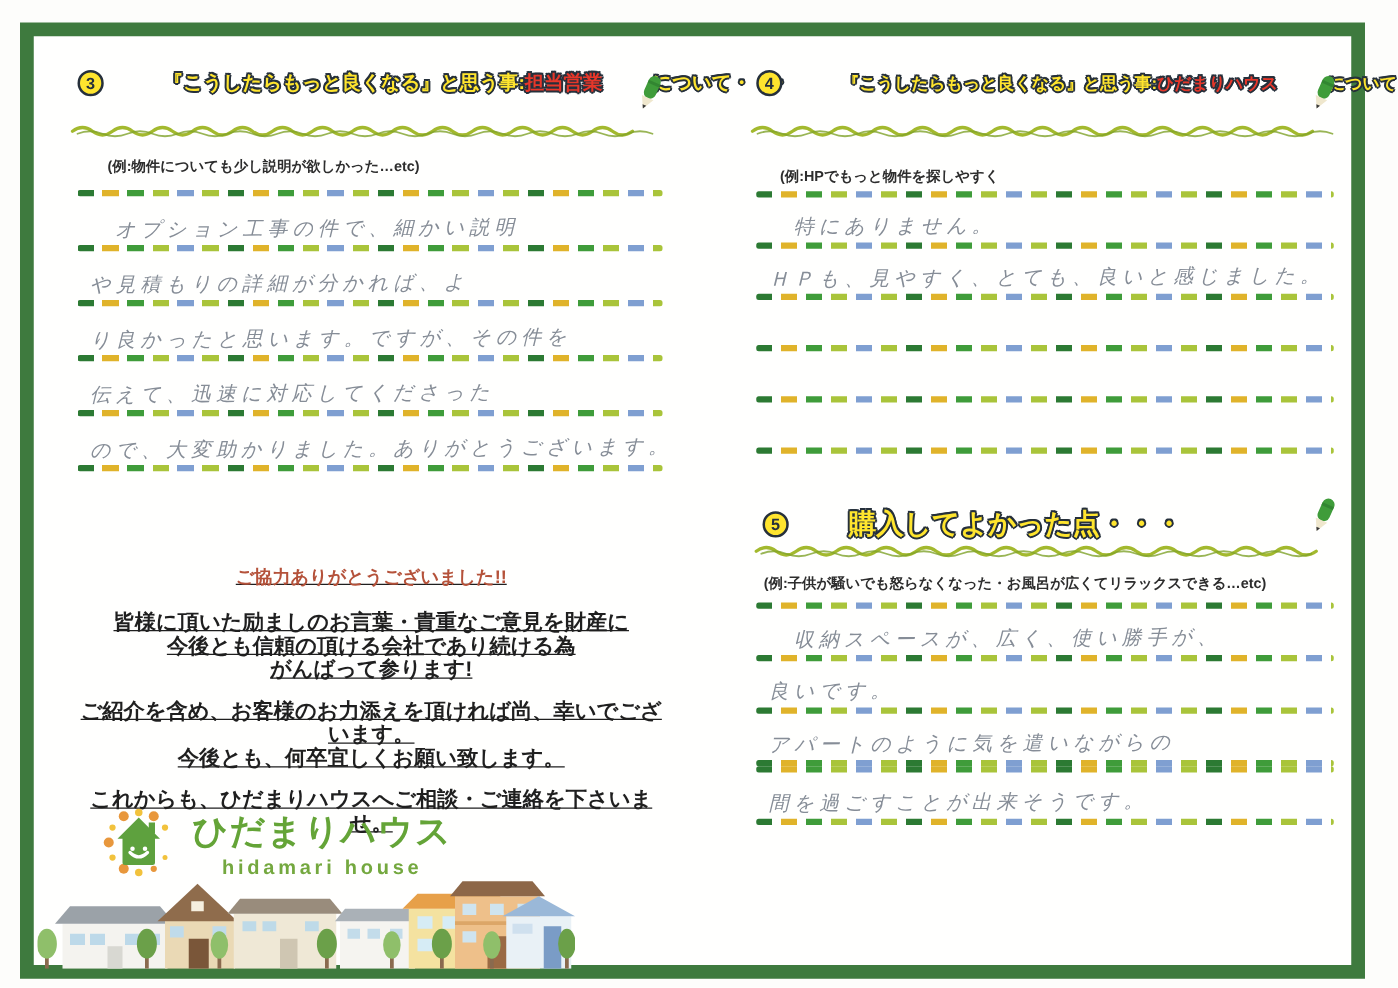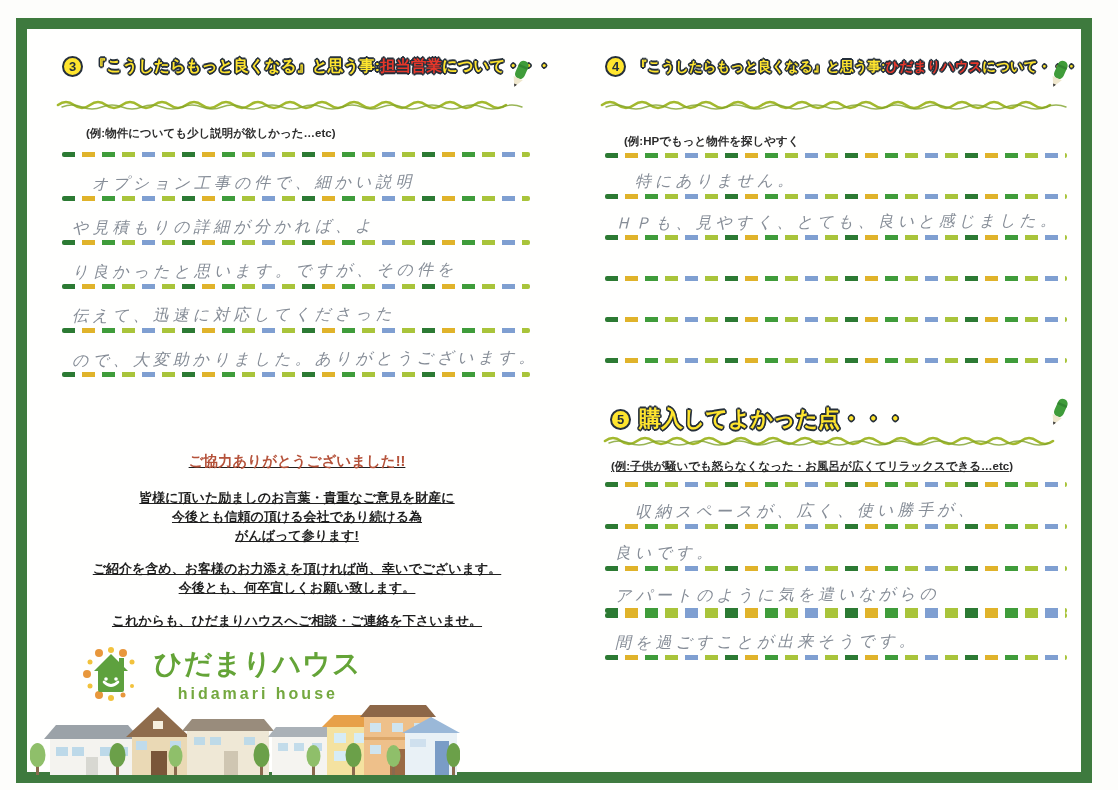--- a/index.html
+++ b/index.html
@@ -21,21 +21,21 @@
     display:inline-flex; align-items:center; justify-content:center;
     width:21px; height:21px; border-radius:50%;
     background:#ffe52e; border:2.5px solid #26303b;
     color:#26303b; font-weight:bold; font-size:13px; flex:0 0 auto;
   }
   .ytitle, .rtitle {
     font-weight:800;
     text-shadow:1.6px 0 #26303b,-1.6px 0 #26303b,0 1.6px #26303b,0 -1.6px #26303b,
                 1.2px 1.2px #26303b,-1.2px 1.2px #26303b,1.2px -1.2px #26303b,-1.2px -1.2px #26303b;
   }
-  .ytitle { color:#ffe52e; }
+  .ytitle { color:#ffe52e;margin-left:40px; }
   .rtitle { color:#e6372a; }
   .h15 { font-size:15.5px; }
   .h13 { font-size:13.5px; }
   .h16 { font-size:22px; }
   .pencil { position:absolute; }
   .squiggle { position:absolute; }
   
   .example { position:absolute; font-size:11.5px; color:#2d2d2d; font-weight:bold; white-space:nowrap; }
   
   .write { position:absolute; }
@@ -58,21 +58,21 @@
   .hand {
     font-family:"DejaVu Sans",sans-serif;
     font-style:italic;
     font-size:16px; letter-spacing:4px;
     color:#868d97; white-space:nowrap;
     transform:rotate(-0.4deg);
   }
   
   .thanks { position:absolute; text-align:center; color:#1f1f1f; }
   .thanks-title { font-size:14.5px; font-weight:800; color:#b5523a; margin-bottom:17px; }
-  .thanks p { font-size:13px; font-weight:700; line-height:19px; }
+  .thanks p { font-size:17px; font-weight:700; line-height:19px; }
   .tgap { height:14px; }
   
   .logo { position:absolute; display:flex; align-items:center; gap:10px; }
   .logo-texts { display:flex; flex-direction:column; align-items:center; }
   .logo-jp { font-size:28px; font-weight:800; color:#64a437; letter-spacing:1px; }
   .logo-en { font-size:16px; font-weight:600; color:#74a83f; letter-spacing:3px; margin-top:2px; }
   .houses { position:absolute; }
 </style>
 </head>
 <body>
@@ -311,21 +311,21 @@
         <path d="M10.4 27 L13.6 27 L12 30 Z" fill="#3a3a3a"></path>
       </g>
     </svg>
   </div>
   <div class="squiggle" style="left:603px; top:433px;">
     <svg width="462" height="14" viewBox="0 0 462 14">
       <path d="M2 8 q8 -6 16 0 t16 0 t16 0 t16 0 t16 0 t16 0 t16 0 t16 0 t16 0 t16 0 t16 0 t16 0 t16 0 t16 0 t16 0 t16 0 t16 0 t16 0 t16 0 t16 0 t16 0 t16 0 t16 0 t16 0 t16 0 t16 0 t16 0 t16 0" stroke="#a3b92e" stroke-width="2.6" fill="none" stroke-linecap="round"></path>
       <path d="M6 10 q10 -4 20 0 t20 0 t20 0 t20 0 t20 0 t20 0 t20 0 t20 0 t20 0 t20 0 t20 0 t20 0 t20 0 t20 0 t20 0 t20 0 t20 0 t20 0 t20 0 t20 0 t20 0 t20 0" stroke="#7fa32b" stroke-width="1.4" fill="none" stroke-linecap="round" opacity="0.8"></path>
     </svg>
   </div>
-  <div class="example" style="left:611px; top:459px;text-decoration:underline;">(例:子供が騒いでも怒らなくなった・お風呂が広くてリラックスできる…etc)</div>
+  <div class="example" style="left:611px; top:459px;">(例:子供が騒いでも怒らなくなった・お風呂が広くてリラックスできる…etc)</div>
 
   <div class="write w5" style="left:605px; top:482px; width:462px;">
     <div class="dash"></div>
     <div class="hrow first">
         <span class="hand">収納スペースが、広く、使い勝手が、</span>
       </div>
     <div class="dash"></div>
     <div class="hrow">
         <span class="hand">良いです。</span>
       </div>

